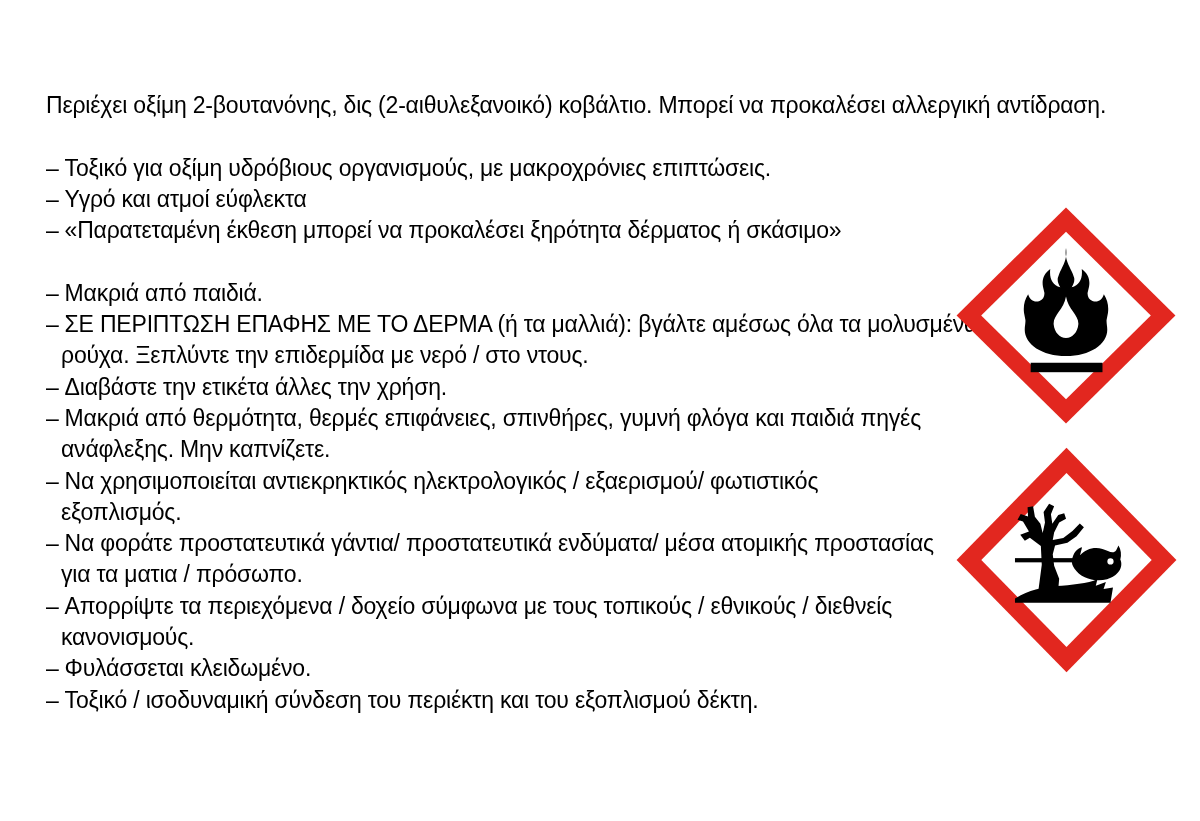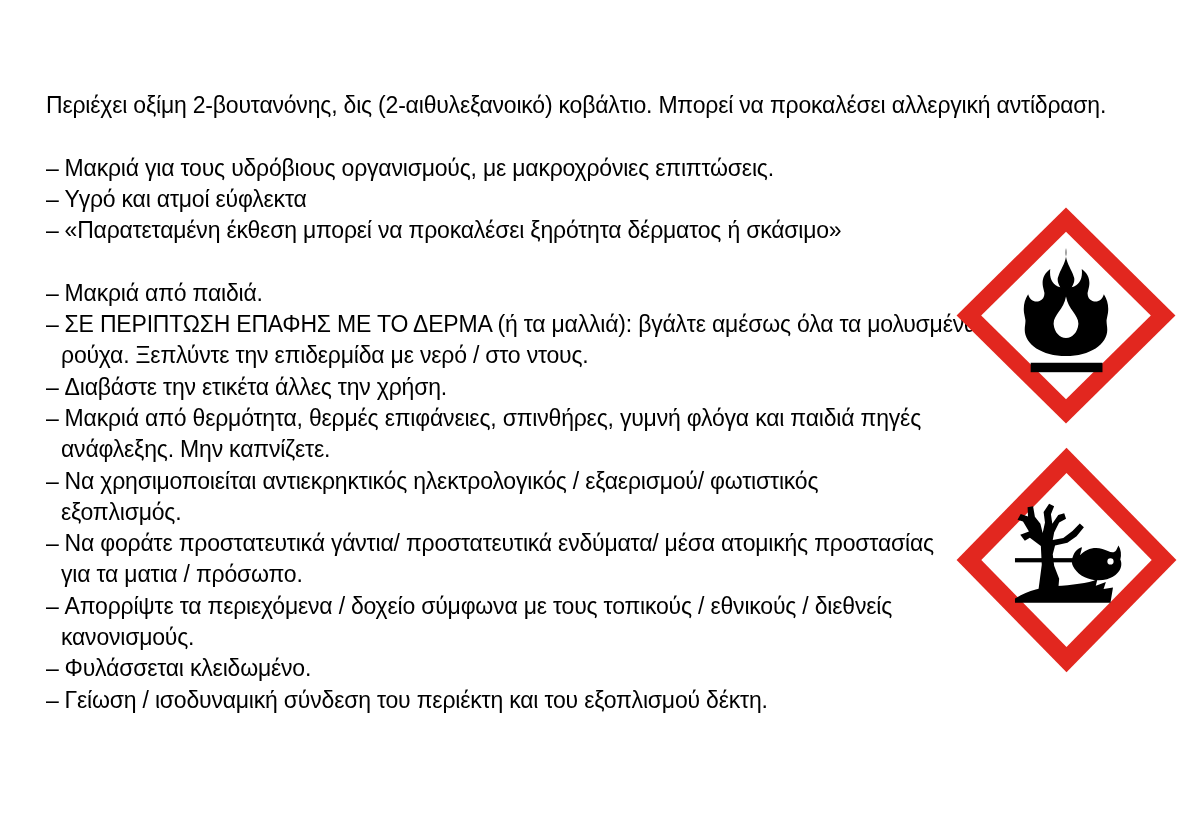--- a/index.html
+++ b/index.html
@@ -25,21 +25,21 @@
 <body>
 
 <div class="page" style="background: rgb(255, 255, 255); color: rgb(0, 0, 0);">
 
   <div class="text-col">
 
     <p class="intro">Περιέχει οξίμη 2-βουτανόνης, δις (2-αιθυλεξανοικό) κοβάλτιο. Μπορεί να προκαλέσει αλλεργική αντίδραση.</p>
 
     <div class="stmt-list">
 
-        <div class="li"><span class="marker">–</span><span class="li-text">Μακριά για τους υδρόβιους οργανισμούς, με μακροχρόνιες επιπτώσεις.</span></div>
+        <div class="li"><span class="marker">–</span><span class="li-text">Τοξικό για οξίμη υδρόβιους οργανισμούς, με μακροχρόνιες επιπτώσεις.</span></div>
 
         <div class="li"><span class="marker">–</span><span class="li-text">Υγρό και ατμοί εύφλεκτα</span></div>
 
         <div class="li"><span class="marker">–</span><span class="li-text">«Παρατεταμένη έκθεση μπορεί να προκαλέσει ξηρότητα δέρματος ή σκάσιμο»</span></div>
       </div>
 
     <div class="stmt-list">
 
 
         <div class="li"><span class="marker">–</span><span class="li-text">Μακριά από παιδιά.</span></div>
@@ -56,21 +56,21 @@
 εξοπλισμός.</span></div>
 
         <div class="li"><span class="marker">–</span><span class="li-text">Να φοράτε προστατευτικά γάντια/ προστατευτικά ενδύματα/ μέσα ατομικής προστασίας
 για τα ματια / πρόσωπο.</span></div>
 
         <div class="li"><span class="marker">–</span><span class="li-text">Απορρίψτε τα περιεχόμενα / δοχείο σύμφωνα με τους τοπικούς / εθνικούς / διεθνείς
 κανονισμούς.</span></div>
 
         <div class="li"><span class="marker">–</span><span class="li-text">Φυλάσσεται κλειδωμένο.</span></div>
 
-        <div class="li"><span class="marker">–</span><span class="li-text">Γείωση / ισοδυναμική σύνδεση του περιέκτη και του εξοπλισμού δέκτη.</span></div>
+        <div class="li"><span class="marker">–</span><span class="li-text">Τοξικό / ισοδυναμική σύνδεση του περιέκτη και του εξοπλισμού δέκτη.</span></div>
       </div>
 
   </div>
 
   <svg class="picto" id="picto-flame" viewBox="0 0 100 100" preserveAspectRatio="none" xmlns="http://www.w3.org/2000/svg">
     <polygon points="50,2 98,50 50,98 2,50" fill="var(--picto-red,#e2271f)"></polygon>
     <polygon points="50,12.8 87.2,50 50,87.2 12.8,50" fill="#ffffff"></polygon>
     <path fill="#000000" fill-rule="evenodd" d="
       M50 20
       C50.8 25 48.5 28 47 31.5 L46.4 33.3

